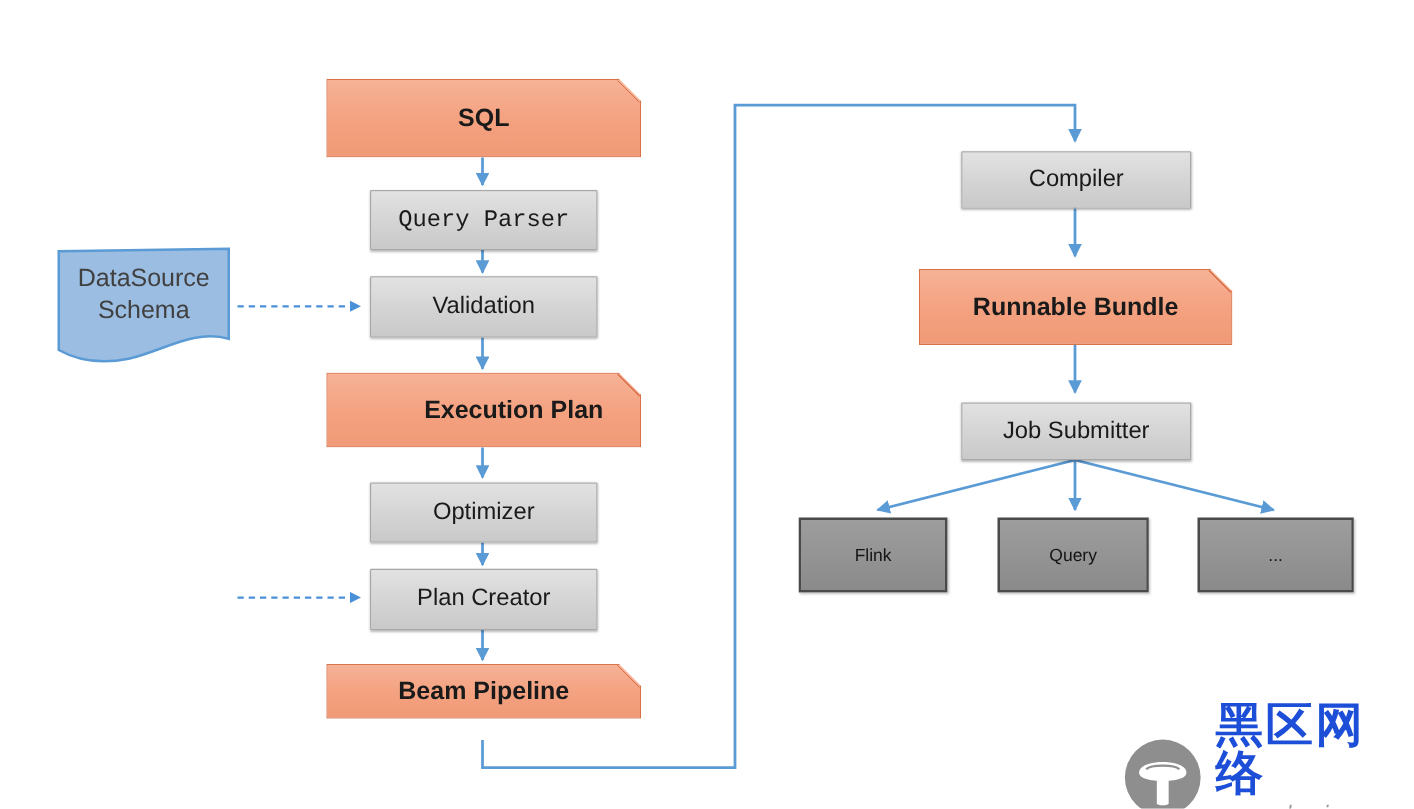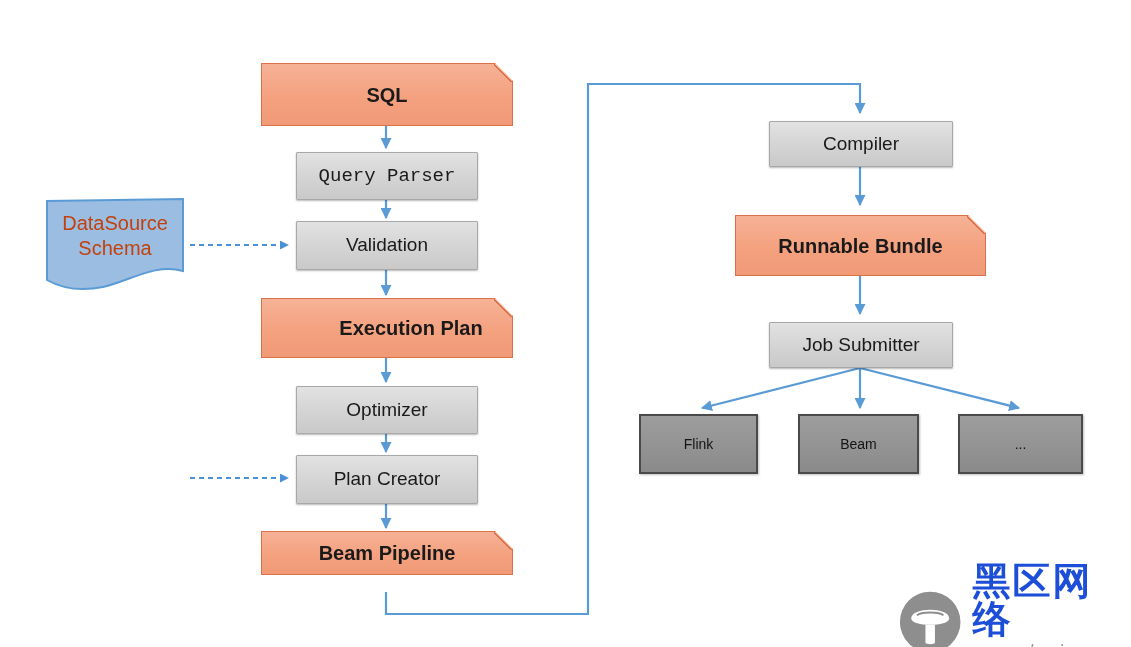--- a/index.html
+++ b/index.html
@@ -74,21 +74,21 @@
   }
   .docshape .doclabel {
     position: absolute;
     left: 0;
     top: 0;
     width: 100%;
     display: flex;
     align-items: center;
     justify-content: center;
     text-align: center;
-    color: #c2410c;
+    color: #404040;
     font-size: 20px;
     line-height: 1.25;
   }
   
   #watermark {
     position: absolute;
     display: flex;
     align-items: center;
     gap: 10px;
   }
@@ -215,21 +215,21 @@
 
   <div class="node proc" style="left:769px; top:322px; width:184px; height:46px;">
     <span>Job Submitter</span>
   </div>
 
   <div class="node runner" style="left:639px; top:414px; width:119px; height:60px;">
     <span>Flink</span>
   </div>
 
   <div class="node runner" style="left:798px; top:414px; width:121px; height:60px;">
-    <span>Beam</span>
+    <span>Query</span>
   </div>
 
   <div class="node runner" style="left:958px; top:414px; width:125px; height:60px;">
     <span>...</span>
   </div>
 
   <div id="watermark" style="left:898px; top:562px;">
     <svg width="68" height="68" viewBox="0 0 68 68">
       <circle cx="34" cy="34" r="32" fill="#8e8e8e"></circle>
       <path d="M 14 30 C 14 18, 54 18, 54 30 C 54 35, 44 37, 34 37 C 24 37, 14 35, 14 30 Z" fill="#ffffff"></path>

